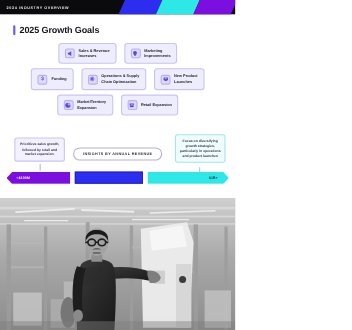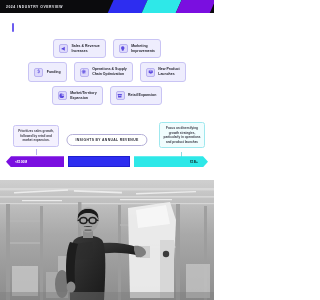--- a/index.html
+++ b/index.html
@@ -207,20 +207,21 @@
 
 <div class="header">
   <div class="stripe stripe-a"></div>
   <div class="stripe stripe-b"></div>
   <div class="stripe stripe-c"></div>
   <div class="header-title">2024 INDUSTRY OVERVIEW</div>
 </div>
 
 <div class="title-row">
   <div class="title-bar"></div>
+  <div class="page-title">2025 Growth Goals</div>
 </div>
 
 <div class="grid">
 
   <div class="grid-row">
     <div class="card">
       <span class="card-icon">
         <svg viewBox="0 0 16 16" fill="currentColor">
             <path d="M2 6h3l6-4v12L5 10H2z"></path>
           </svg>

